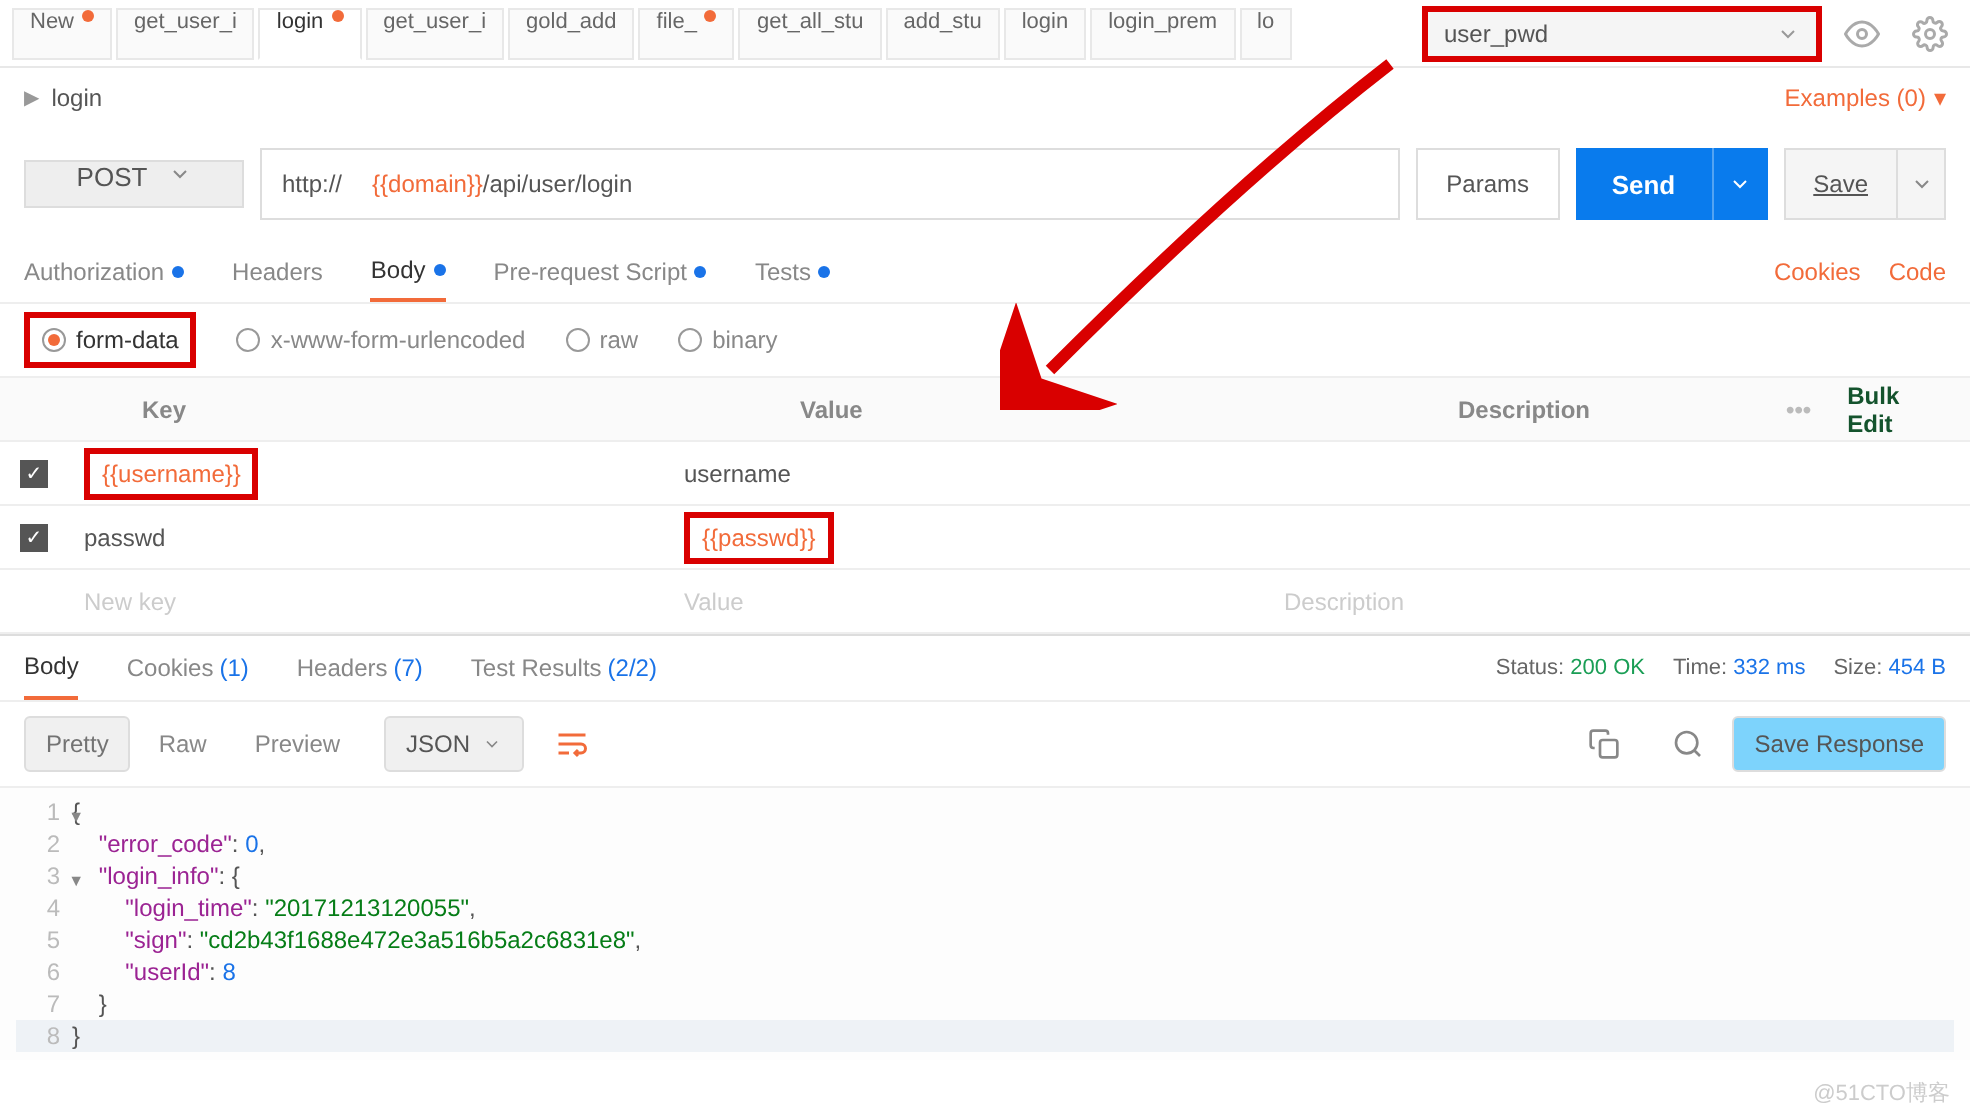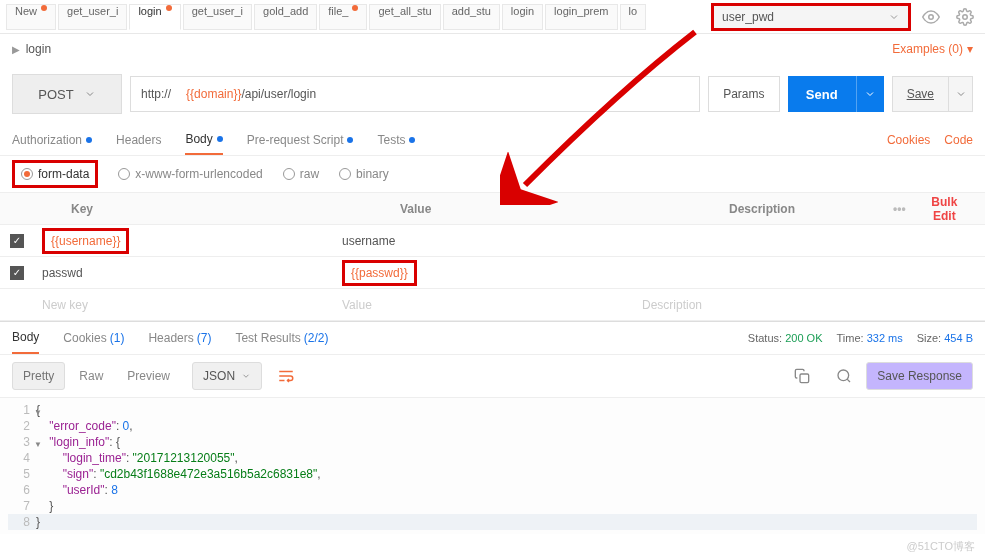--- a/index.html
+++ b/index.html
@@ -9,21 +9,21 @@
 .tab.active { background: #fff; border-bottom-color: #fff; color: #333; }
 .dot { width: 6px; height: 6px; border-radius: 50%; background: #f26b3a; margin-left: 4px; flex-shrink: 0; }
 .env-box { margin-left: auto; display: flex; align-items: center; }
 .env-select { width: 200px; height: 28px; border: 3px solid #d90000; background: #f5f5f5; color: #555; display: flex; align-items: center; padding: 0 8px; justify-content: space-between; cursor: pointer; }
 .env-select svg { stroke: #999; }
 .icon-btn { width: 28px; height: 28px; display: flex; align-items: center; justify-content: center; color: #aaa; margin-left: 6px; cursor: pointer; }
 .breadcrumb { display: flex; align-items: center; height: 30px; padding: 4px 12px; }
 .breadcrumb .tri { margin-right: 6px; color: #999; font-size: 10px; }
 .examples { margin-left: auto; color: #f26b3a; cursor: pointer; }
 .req-row { display: flex; align-items: center; padding: 10px 12px; gap: 8px; }
-.method-btn { width: 110px; height: 40px; background: #eee; border: 1px solid #ddd; display: flex; align-items: center; justify-content: center; gap: 10px; color: #555; font-size: 13px; cursor: pointer; }
+.method-btn { width: 110px; height: 24px; background: #eee; border: 1px solid #ddd; display: flex; align-items: flex-start; justify-content: center; gap: 10px; color: #555; font-size: 13px; cursor: pointer; }
 .url-input { flex: 1; height: 36px; border: 1px solid #ddd; background: #fff; padding: 0 10px; color: #555; display: flex; align-items: center; }
 .url-input .tok { color: #f26b3a; margin-left: 15px; }
 .params-btn { width: 72px; height: 36px; border: 1px solid #ddd; background: #fff; display: flex; align-items: center; justify-content: center; color: #555; cursor: pointer; }
 .send-btn { height: 36px; background: #097bed; color: #fff; display: flex; align-items: center; cursor: pointer; }
 .send-btn .lbl { padding: 0 18px; font-size: 13px; font-weight: 600; }
 .send-btn .arr { width: 28px; display: flex; align-items: center; justify-content: center; border-left: 1px solid rgba(255,255,255,0.3); height: 100%; }
 .save-btn { height: 36px; display: flex; align-items: center; border: 1px solid #ddd; background: #f5f5f5; cursor: pointer; text-decoration: underline; }
 .save-btn .lbl { padding: 0 14px; color: #555; }
 .save-btn .arr { width: 24px; display: flex; align-items: center; justify-content: center; border-left: 1px solid #ddd; height: 100%; color: #999; }
 .req-tabs { display: flex; align-items: center; height: 32px; padding: 0 12px; gap: 24px; border-bottom: 1px solid #eee; }
@@ -37,36 +37,36 @@
 .radio { width: 12px; height: 12px; border: 1px solid #999; border-radius: 50%; display: inline-flex; align-items: center; justify-content: center; }
 .radio.on::after { content: ''; width: 6px; height: 6px; background: #f26b3a; border-radius: 50%; }
 .kv-table { border-top: 1px solid #eee; }
 .kv-header, .kv-row { display: grid; grid-template-columns: 34px 300px 300px 1fr 100px; align-items: center; height: 32px; border-bottom: 1px solid #eee; }
 .kv-header { background: #fafafa; color: #888; font-weight: 600; gap: 29px; }
 .kv-header > div, .kv-row > div { padding: 0 8px; }
 .kv-row .cb { display: flex; justify-content: center; }
 .checkbox { width: 14px; height: 14px; background: #555; color: #fff; display: flex; align-items: center; justify-content: center; font-size: 10px; }
 .kv-row .val-hl { border: 3px solid #d90000; color: #f26b3a; padding: 3px 6px; display: inline-block; }
 .kv-row.ghost { color: #ccc; }
-.bulk { color: #ef4444; text-align: center; padding-right: 16px; cursor: pointer; }
+.bulk { color: #14532d; text-align: left; padding-right: 16px; cursor: pointer; }
 .dots { color: #bbb; text-align: right; padding-right: 8px; }
 .resp-tabs { display: flex; align-items: center; height: 34px; padding: 0 12px; gap: 24px; border-top: 1px solid #ddd; border-bottom: 1px solid #eee; }
 .resp-tab { color: #888; cursor: pointer; height: 100%; display: flex; align-items: center; }
 .resp-tab.active { color: #333; border-bottom: 2px solid #f26b3a; }
 .resp-tab .ct { color: #1a73e8; margin-left: 3px; }
 .resp-meta { margin-left: auto; display: flex; gap: 14px; font-size: 11px; color: #666; }
 .resp-meta .v { color: #1a9e55; }
 .resp-meta .v2 { color: #1a73e8; }
 .resp-tools { display: flex; align-items: center; height: 42px; padding: 0 12px; gap: 4px; }
 .tool-tab { padding: 6px 10px; color: #888; cursor: pointer; }
 .tool-tab.active { background: #f0f0f0; border: 1px solid #ddd; color: #737373; border-radius: 3px; }
 .tool-sel { padding: 6px 10px; background: #f0f0f0; border: 1px solid #ddd; display: flex; align-items: center; gap: 6px; border-radius: 3px; cursor: pointer; margin-left: 8px;}
 .tool-icon { width: 28px; height: 28px; display: flex; align-items: center; justify-content: center; color: #f26b3a; cursor: pointer; margin-left: 6px; }
 .resp-right { margin-left: auto; display: flex; align-items: center; gap: 8px; }
-.save-resp { padding: 6px 10px; background: #c4b5fd; border: 1px solid #ddd; cursor: pointer; border-radius: 3px; }
+.save-resp { padding: 6px 10px; background: #7dd3fc; border: 1px solid #ddd; cursor: pointer; border-radius: 3px; }
 .code-area { font-family: Consolas, Menlo, monospace; font-size: 12px; padding: 4px 8px; background: #fdfdfd; border-top: 1px solid #eee; line-height: 16px; }
 .code-line { display: flex; }
 .gutter { width: 28px; text-align: right; color: #bbb; padding-right: 6px; user-select: none; position: relative; }
 .fold { position: absolute; right: -6px; top: 3px; font-size: 8px; color: #888; }
 .code-line.hl { background: #eef2f6; }
 .tok-key { color: #9b2393; }
 .tok-num { color: #1a73e8; }
 .tok-str { color: #067d17; }
 .watermark { position: absolute; right: 10px; bottom: 6px; color: #ccc; font-size: 11px; }
 .arrow-annotation { position: absolute; pointer-events: none; z-index: 50; }

